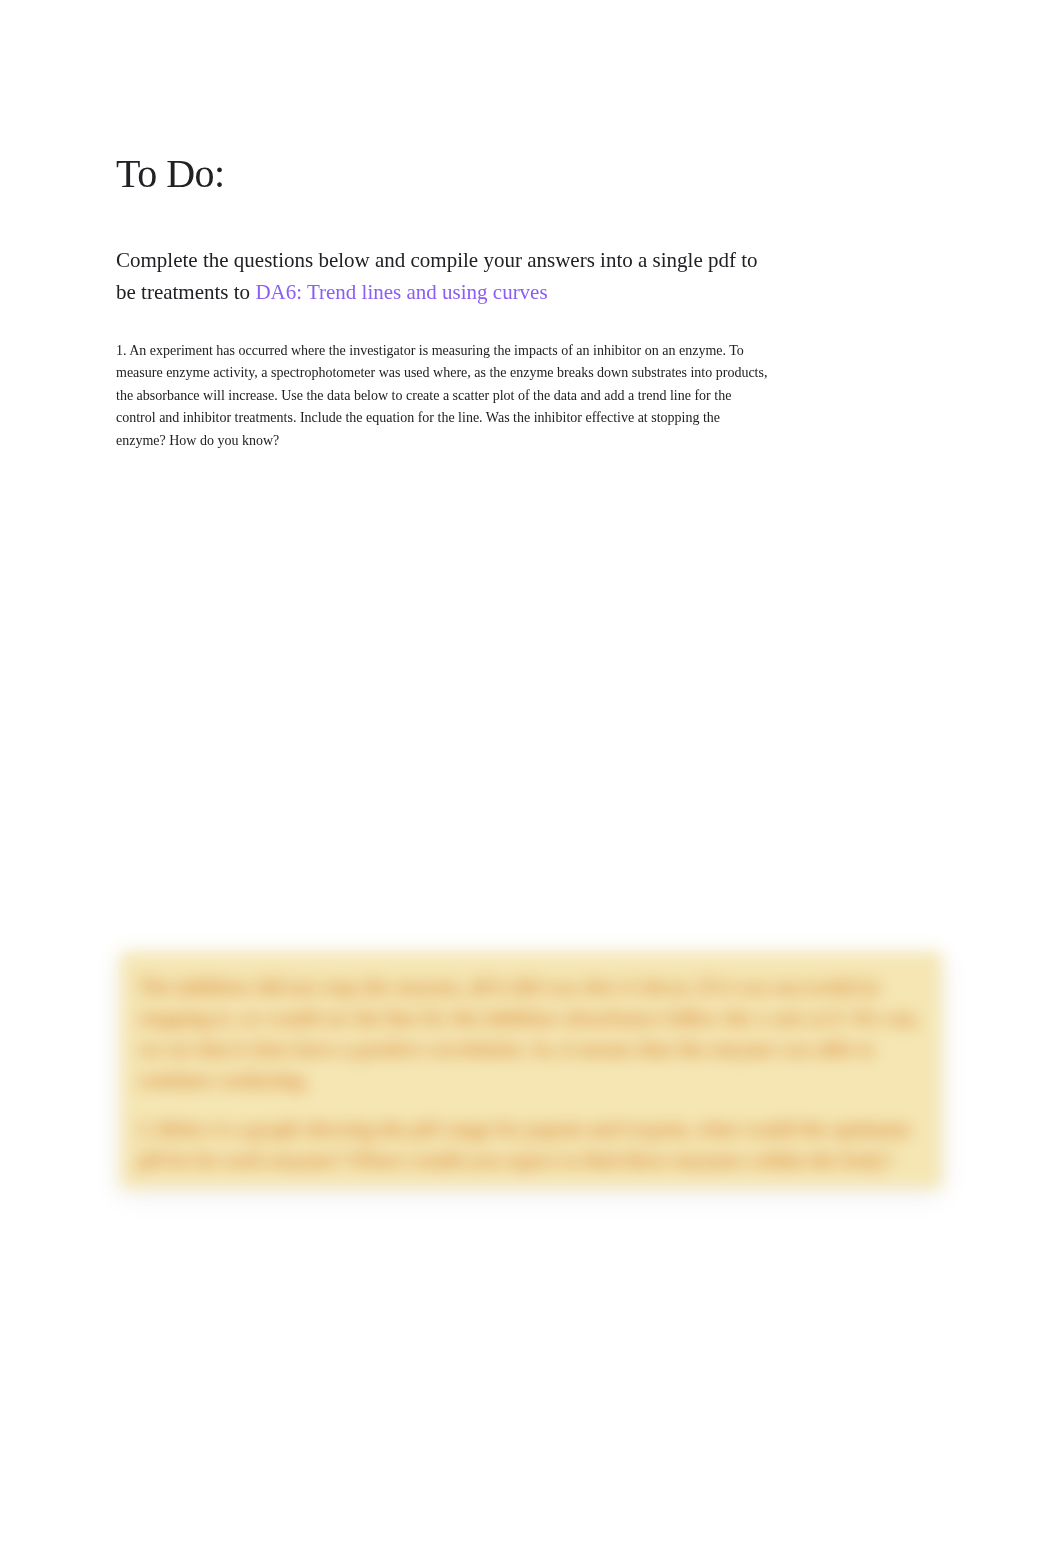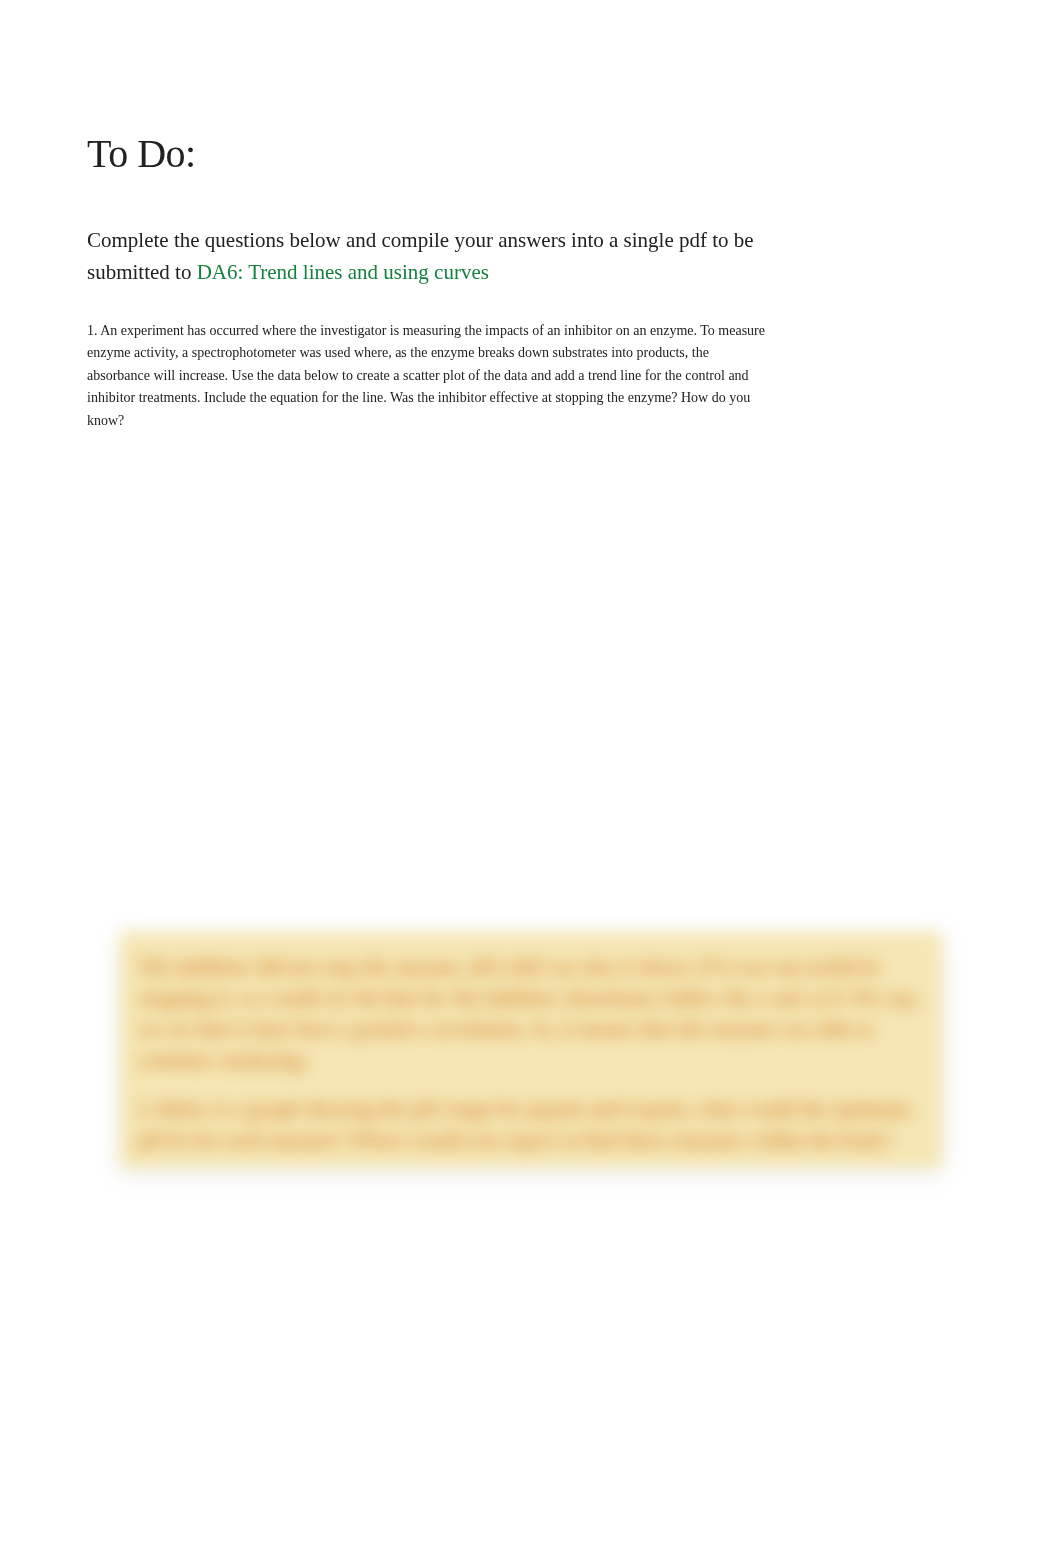--- a/index.html
+++ b/index.html
@@ -8,38 +8,39 @@
       box-sizing: border-box;
     }
     body {
       font-family: Georgia, 'Times New Roman', serif;
       background: #ffffff;
       width: 1062px;
       min-height: 1561px;
       color: #202124;
     }
     .content {
-      padding: 130px 150px 0 87px;
+      padding: 130px 150px 0 116px;
       max-width: 920px;
+      margin-top: 20px;
     }
     .heading {
       font-size: 40px;
       font-weight: 400;
       color: #202124;
       margin-bottom: 48px;
       letter-spacing: -0.5px;
     }
     .intro {
       font-size: 21px;
       line-height: 1.5;
       color: #202124;
       margin-bottom: 32px;
     }
     .link {
-      color: #15803d;
+      color: #8b5cf6;
       text-decoration: none;
       text-align: center;
     }
     .question {
       font-size: 14px;
       line-height: 1.6;
       color: #202124;
       margin-bottom: 20px;
     }
     .question-number {
@@ -70,21 +71,21 @@
       font-weight: 600;
     }
   </style>
 </head>
 <body>
 
 <div class="content">
   <h1 class="heading">To Do:</h1>
 
   <p class="intro">
-    <span>Complete the questions below and compile your answers into a single pdf to be submitted to   </span><a href="#" class="link">DA6: Trend lines and using curves</a>
+    <span>Complete the questions below and compile your answers into a single pdf to be treatments to   </span><a href="#" class="link">DA6: Trend lines and using curves</a>
   </p>
 
   <p class="question">
     <span class="question-number">1.   </span><span>An experiment has occurred where the investigator is measuring the impacts of an inhibitor on an enzyme. To measure enzyme activity, a spectrophotometer was used where, as the enzyme breaks down substrates into products, the absorbance will increase. Use the data below to create a scatter plot of the data and add a trend line for the control and inhibitor treatments. Include the equation for the line. Was the inhibitor effective at stopping the enzyme? How do you know?</span>
   </p>
 </div>
 
 <div class="spacer"></div>
 
 <div class="blurred-box">

